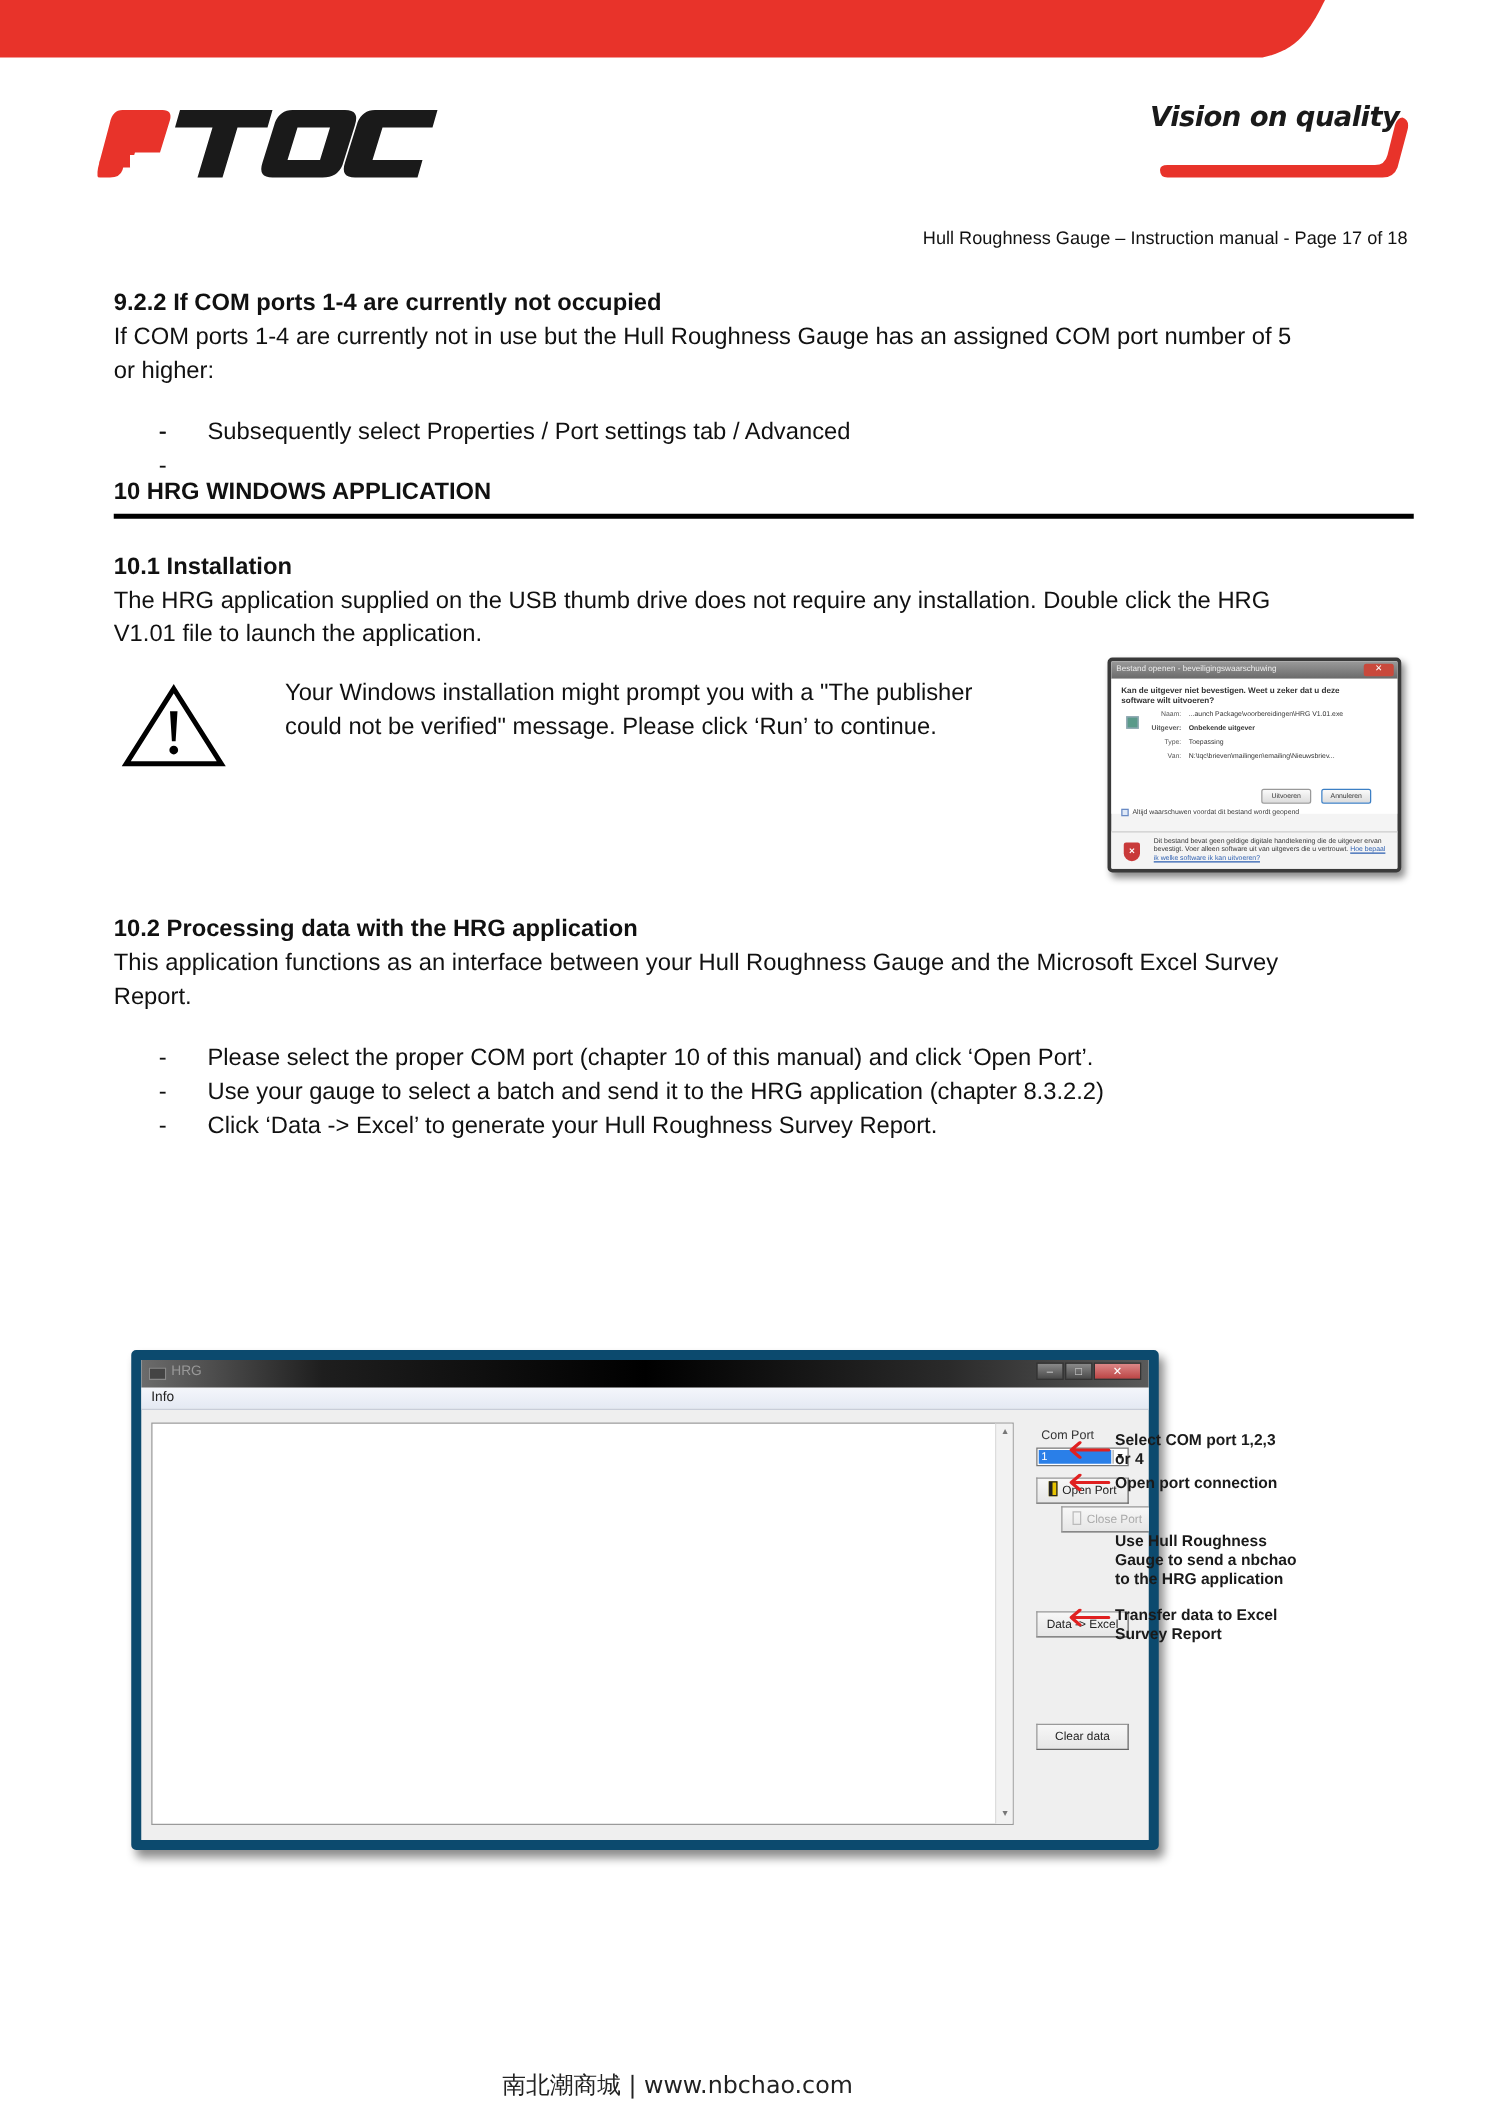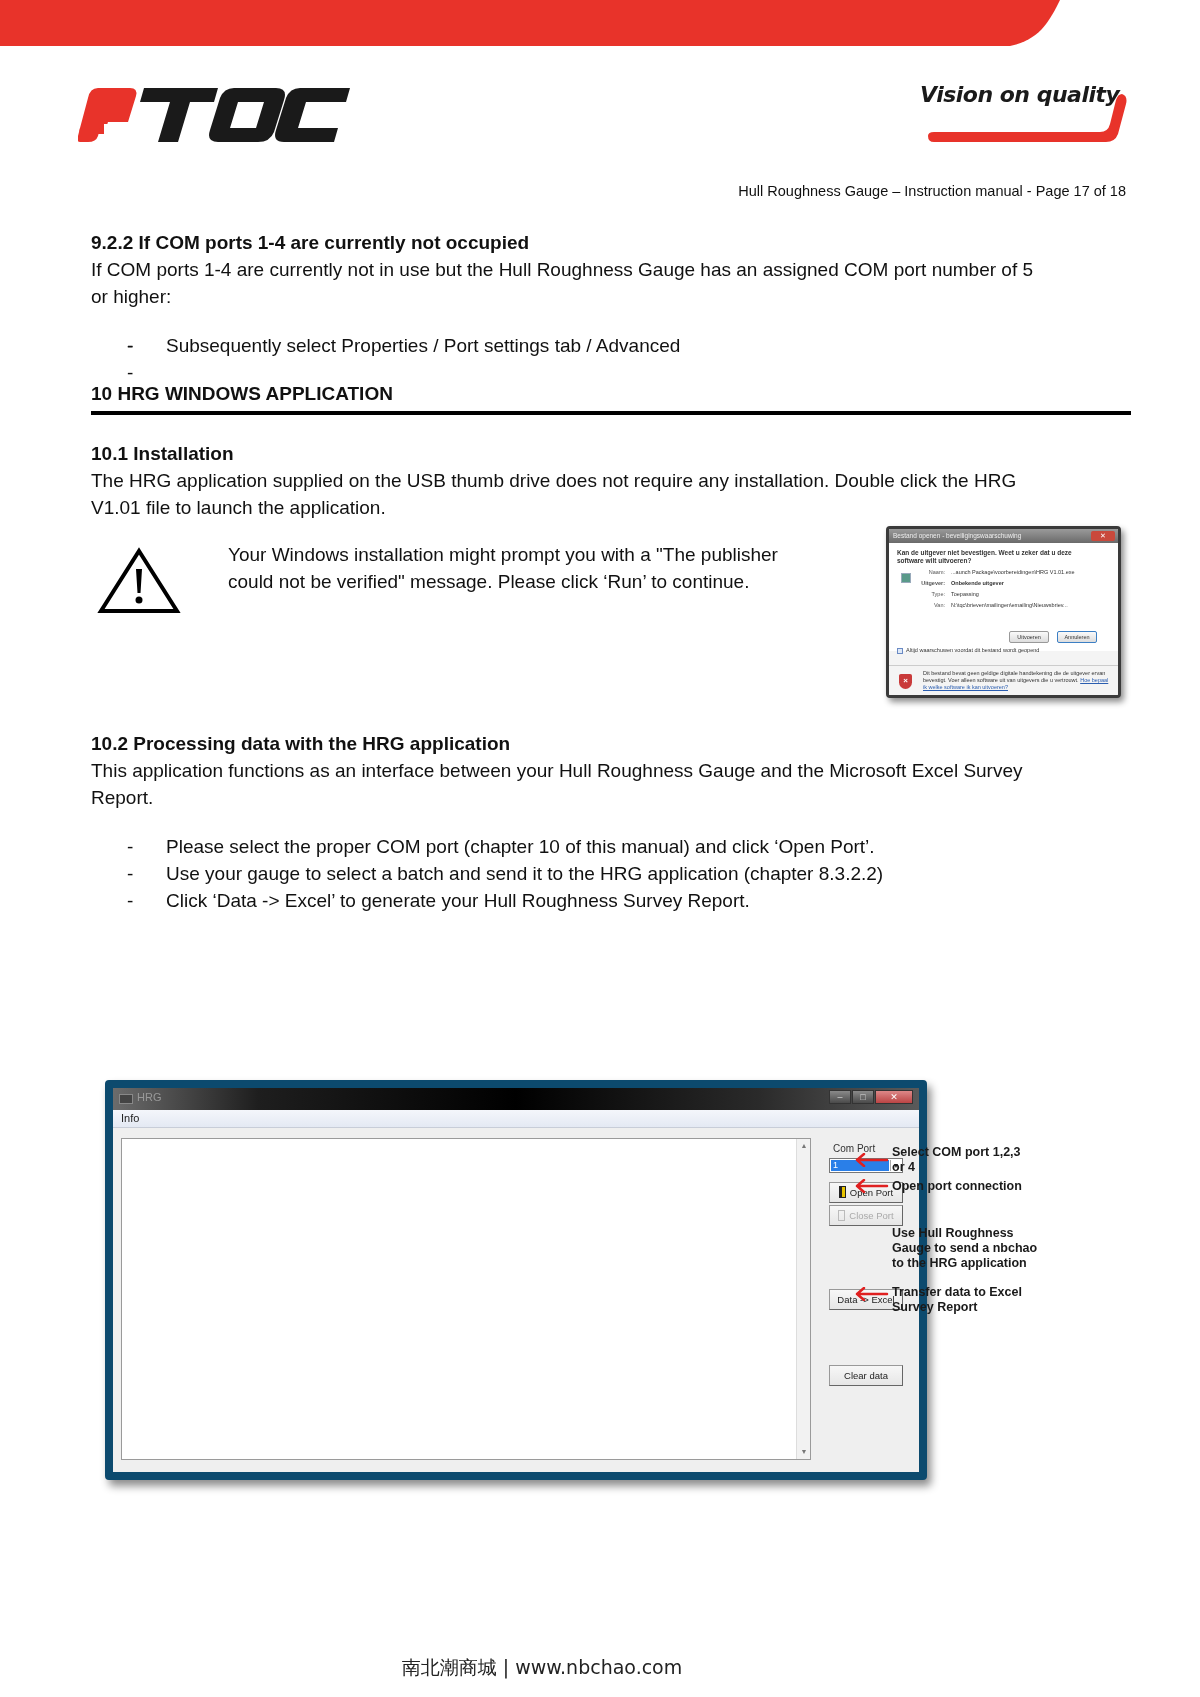--- a/index.html
+++ b/index.html
@@ -60,21 +60,21 @@
     .app-scrollbar { position: absolute; right: 0; top: 0; width: 14px; height: 100%; background: #f2f2f2; border-left: 1px solid #ddd; }
     .scroll-up, .scroll-down { position: absolute; left: 2px; width: 10px; height: 10px; font-size: 7px; color: #777; text-align: center; line-height: 10px; }
     .scroll-up { top: 2px; } .scroll-down { bottom: 2px; }
 
     .com-label { position: absolute; left: 720px; top: 55px; font-size: 10px; color: #333; }
     .com-select { position: absolute; left: 716px; top: 70px; width: 74px; height: 15px; border: 1px solid #777; background: #fff; }
     .com-select-value { position: absolute; left: 1px; top: 1px; width: 58px; height: 11px; background: #2a7fe8; color: #fff; font-size: 9px; line-height: 11px; padding-left: 2px; }
     .com-select-arrow { position: absolute; right: 1px; top: 1px; width: 11px; height: 11px; border-left: 1px solid #aaa; font-size: 7px; line-height: 11px; text-align: center; color: #222; }
 
     .app-btn { position: absolute; left: 716px; width: 74px; height: 21px; border: 1px solid #999; border-right-color: #666; border-bottom-color: #666; background: linear-gradient(#f7f7f7, #e6e6e6); font-size: 9.5px; color: #222; text-align: center; line-height: 19px; white-space: nowrap; }
-    .app-btn.disabled { color: #aaa; }
+    .app-btn.disabled { color: #aaa; margin-left: 20px; }
     .btn-icon-open { display: inline-block; width: 7px; height: 12px; background: #e8c400; border: 1px solid #222; border-left: 3px solid #222; vertical-align: middle; margin-right: 4px; margin-top: -2px; }
     .btn-icon-close { display: inline-block; width: 7px; height: 11px; border: 1px solid #bbb; vertical-align: middle; margin-right: 4px; margin-top: -2px; }
 
     .callout { position: absolute; font-weight: bold; font-size: 12.5px; line-height: 15px; color: #1a1a1a; }
     .arrow { position: absolute; width: 34px; height: 14px; }
   </style>
 </head>
 <body>
 
 <svg class="top-band" viewBox="0 0 1200 48" preserveAspectRatio="none">
@@ -224,21 +224,21 @@
       <span class="com-select-arrow">▼</span>
     </div>
 
     <div class="app-btn" style="top:94px">
       <span class="btn-icon-open"></span><span>Open Port</span>
     </div>
     <div class="app-btn disabled" style="top:117px">
       <span class="btn-icon-close"></span><span>Close Port</span>
     </div>
     <div class="app-btn" style="top:201px">Data -&gt; Excel</div>
-    <div class="app-btn" style="top:277px">Clear data</div>
+    <div class="app-btn" style="top:291px">Clear data</div>
   </div>
 
   <svg class="arrow" style="left:760px; top:78px" viewBox="0 0 34 14">
     <path d="M2 7 H32 M2 7 L9 1 M2 7 L9 13" stroke="#e02020" stroke-width="2.5" fill="none" stroke-linecap="round"></path>
   </svg>
   <svg class="arrow" style="left:760px; top:104px" viewBox="0 0 34 14">
     <path d="M2 7 H32 M2 7 L9 1 M2 7 L9 13" stroke="#e02020" stroke-width="2.5" fill="none" stroke-linecap="round"></path>
   </svg>
   <svg class="arrow" style="left:760px; top:212px" viewBox="0 0 34 14">
     <path d="M2 7 H32 M2 7 L9 1 M2 7 L9 13" stroke="#e02020" stroke-width="2.5" fill="none" stroke-linecap="round"></path>

